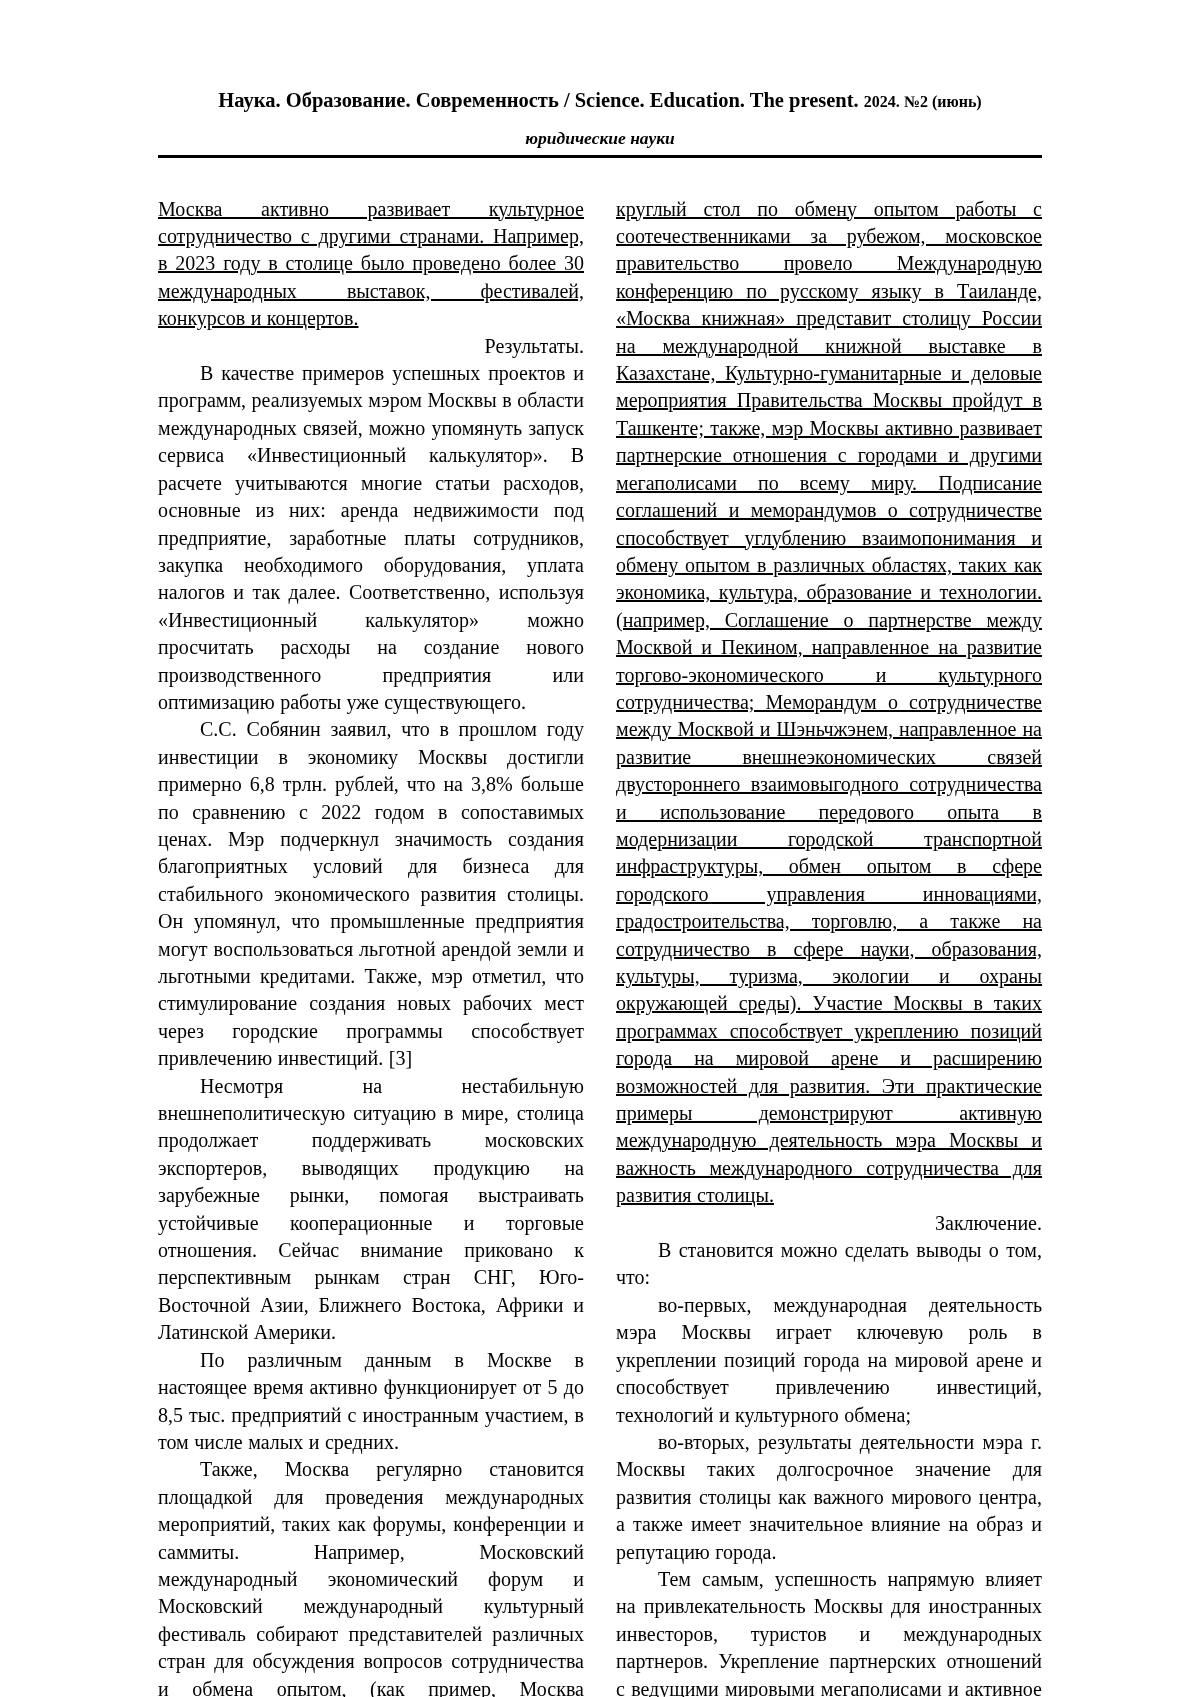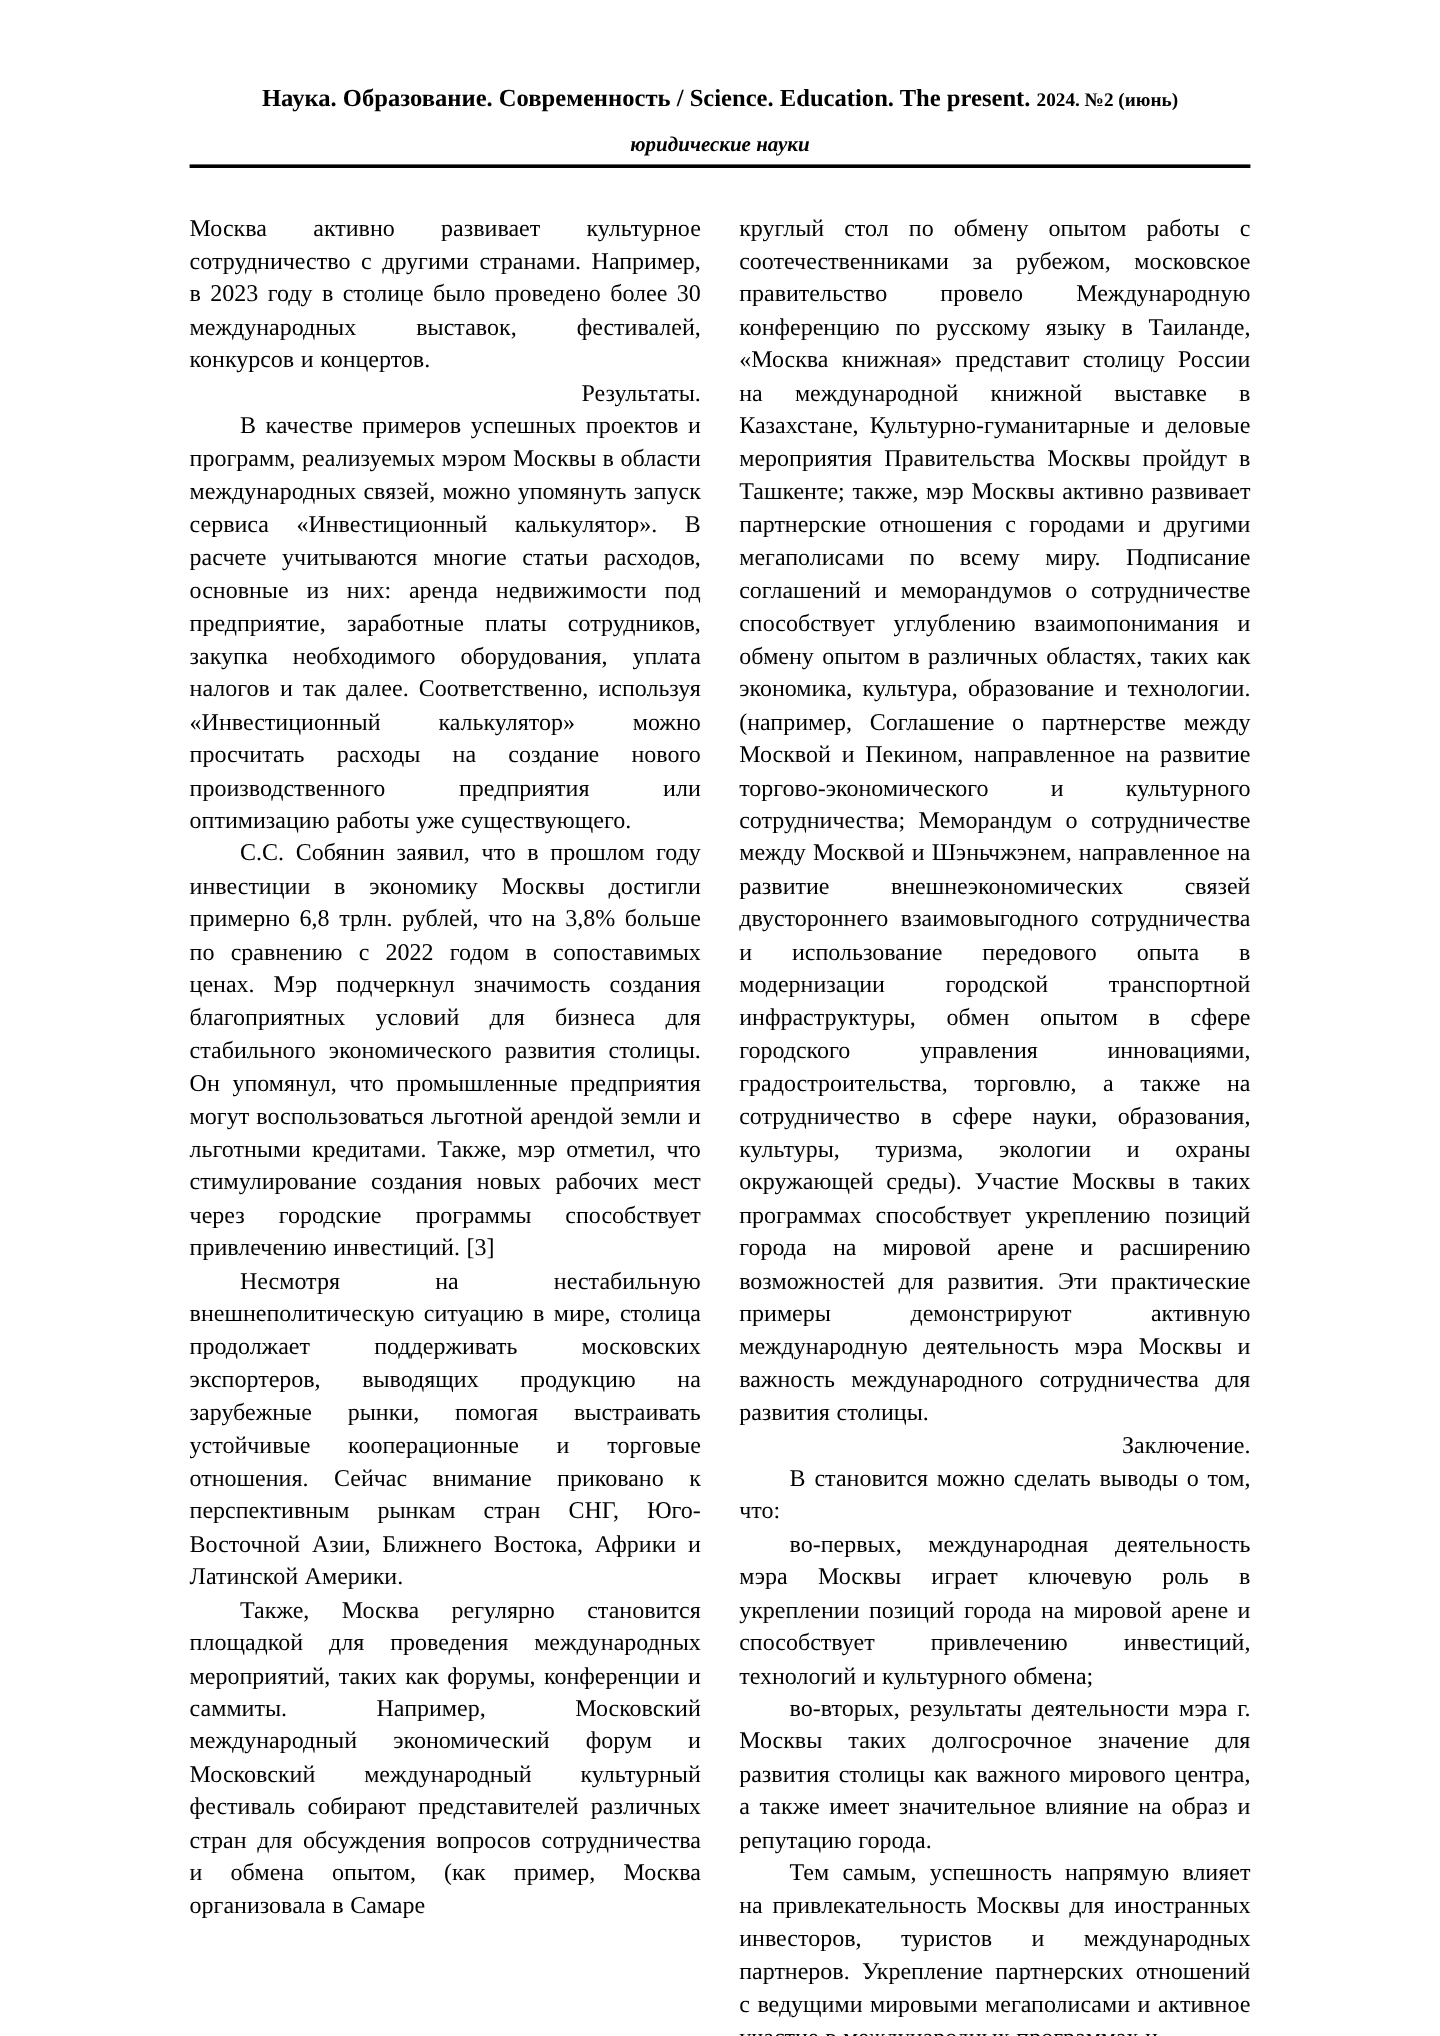--- a/index.html
+++ b/index.html
@@ -7,21 +7,21 @@
     padding: 0;
     background: #ffffff;
     color: #000000;
     font-family: "Liberation Serif", "DejaVu Serif", serif;
   }
   .page {
     width: 1200px;
     height: 1697px;
     margin: 0 auto;
     box-sizing: border-box;
-    padding: 70px 158px 130px 158px;
+    padding: 88px 158px 130px 158px;
     display: flex;
     flex-direction: column;
     background: #ffffff;
   }
   .header {
     text-align: center;
   }
   .journal-title {
     font-weight: bold;
     font-size: 20.5px;
@@ -58,20 +58,21 @@
     font-size: 20px;
     line-height: 27.4px;
     text-align: justify;
     text-indent: 42px;
     hyphens: auto;
     -webkit-hyphens: auto;
     word-spacing: 0.5px;
   }
   .para.no-indent {
     text-indent: 0;
+    text-decoration: underline;
   }
   .para.heading {
     font-weight: normal;
     text-align: right;
   }
 </style>
 </head>
 <body>
 
 <div class="page">
@@ -83,20 +84,21 @@
   </div>
 
   <div class="columns">
 
     <div class="column">
       <p class="para no-indent">Москва активно развивает культурное сотрудничество с другими странами. Например, в 2023 году в столице было проведено более 30 международных выставок, фестивалей, конкурсов и концертов.</p>
       <p class="para heading">Результаты.</p>
       <p class="para">В качестве примеров успешных проектов и программ, реализуемых мэром Москвы в области международных связей, можно упомянуть запуск сервиса «Инвестиционный калькулятор». В расчете учитываются многие статьи расходов, основные из них: аренда недвижимости под предприятие, заработные платы сотрудников, закупка необходимого оборудования, уплата налогов и так далее. Соответственно, используя «Инвестиционный калькулятор» можно просчитать расходы на создание нового производственного предприятия или оптимизацию работы уже существующего.</p>
       <p class="para">С.С. Собянин заявил, что в прошлом году инвестиции в экономику Москвы достигли примерно 6,8 трлн. рублей, что на 3,8% больше по сравнению с 2022 годом в сопоставимых ценах. Мэр подчеркнул значимость создания благоприятных условий для бизнеса для стабильного экономического развития столицы. Он упомянул, что промышленные предприятия могут воспользоваться льготной арендой земли и льготными кредитами. Также, мэр отметил, что стимулирование создания новых рабочих мест через городские программы способствует привлечению инвестиций. [3]</p>
       <p class="para">Несмотря на нестабильную внешнеполитическую ситуацию в мире, столица продолжает поддерживать московских экспортеров, выводящих продукцию на зарубежные рынки, помогая выстраивать устойчивые кооперационные и торговые отношения. Сейчас внимание приковано к перспективным рынкам стран СНГ, Юго-Восточной Азии, Ближнего Востока, Африки и Латинской Америки.</p>
+      <p class="para">По различным данным в Москве в настоящее время активно функционирует от 5 до 8,5 тыс. предприятий с иностранным участием, в том числе малых и средних.</p>
       <p class="para">Также, Москва регулярно становится площадкой для проведения международных мероприятий, таких как форумы, конференции и саммиты. Например, Московский международный экономический форум и Московский международный культурный фестиваль собирают представителей различных стран для обсуждения вопросов сотрудничества и обмена опытом, (как пример, Москва организовала в Самаре</p>
     </div>
 
     <div class="column">
       <p class="para no-indent">круглый стол по обмену опытом работы с соотечественниками за рубежом, московское правительство провело Международную конференцию по русскому языку в Таиланде, «Москва книжная» представит столицу России на международной книжной выставке в Казахстане, Культурно-гуманитарные и деловые мероприятия Правительства Москвы пройдут в Ташкенте; также, мэр Москвы активно развивает партнерские отношения с городами и другими мегаполисами по всему миру. Подписание соглашений и меморандумов о сотрудничестве способствует углублению взаимопонимания и обмену опытом в различных областях, таких как экономика, культура, образование и технологии. (например, Соглашение о партнерстве между Москвой и Пекином, направленное на развитие торгово-экономического и культурного сотрудничества; Меморандум о сотрудничестве между Москвой и Шэньчжэнем, направленное на развитие внешнеэкономических связей двустороннего взаимовыгодного сотрудничества и использование передового опыта в модернизации городской транспортной инфраструктуры, обмен опытом в сфере городского управления инновациями, градостроительства, торговлю, а также на сотрудничество в сфере науки, образования, культуры, туризма, экологии и охраны окружающей среды). Участие Москвы в таких программах способствует укреплению позиций города на мировой арене и расширению возможностей для развития. Эти практические примеры демонстрируют активную международную деятельность мэра Москвы и важность международного сотрудничества для развития столицы.</p>
       <p class="para heading">Заключение.</p>
       <p class="para">В становится можно сделать выводы о том, что:</p>
       <p class="para">во-первых, международная деятельность мэра Москвы играет ключевую роль в укреплении позиций города на мировой арене и способствует привлечению инвестиций, технологий и культурного обмена;</p>
       <p class="para">во-вторых, результаты деятельности мэра г. Москвы таких долгосрочное значение для развития столицы как важного мирового центра, а также имеет значительное влияние на образ и репутацию города.</p>
       <p class="para">Тем самым, успешность напрямую влияет на привлекательность Москвы для иностранных инвесторов, туристов и международных партнеров. Укрепление партнерских отношений с ведущими мировыми мегаполисами и активное участие в международных программах и</p>

